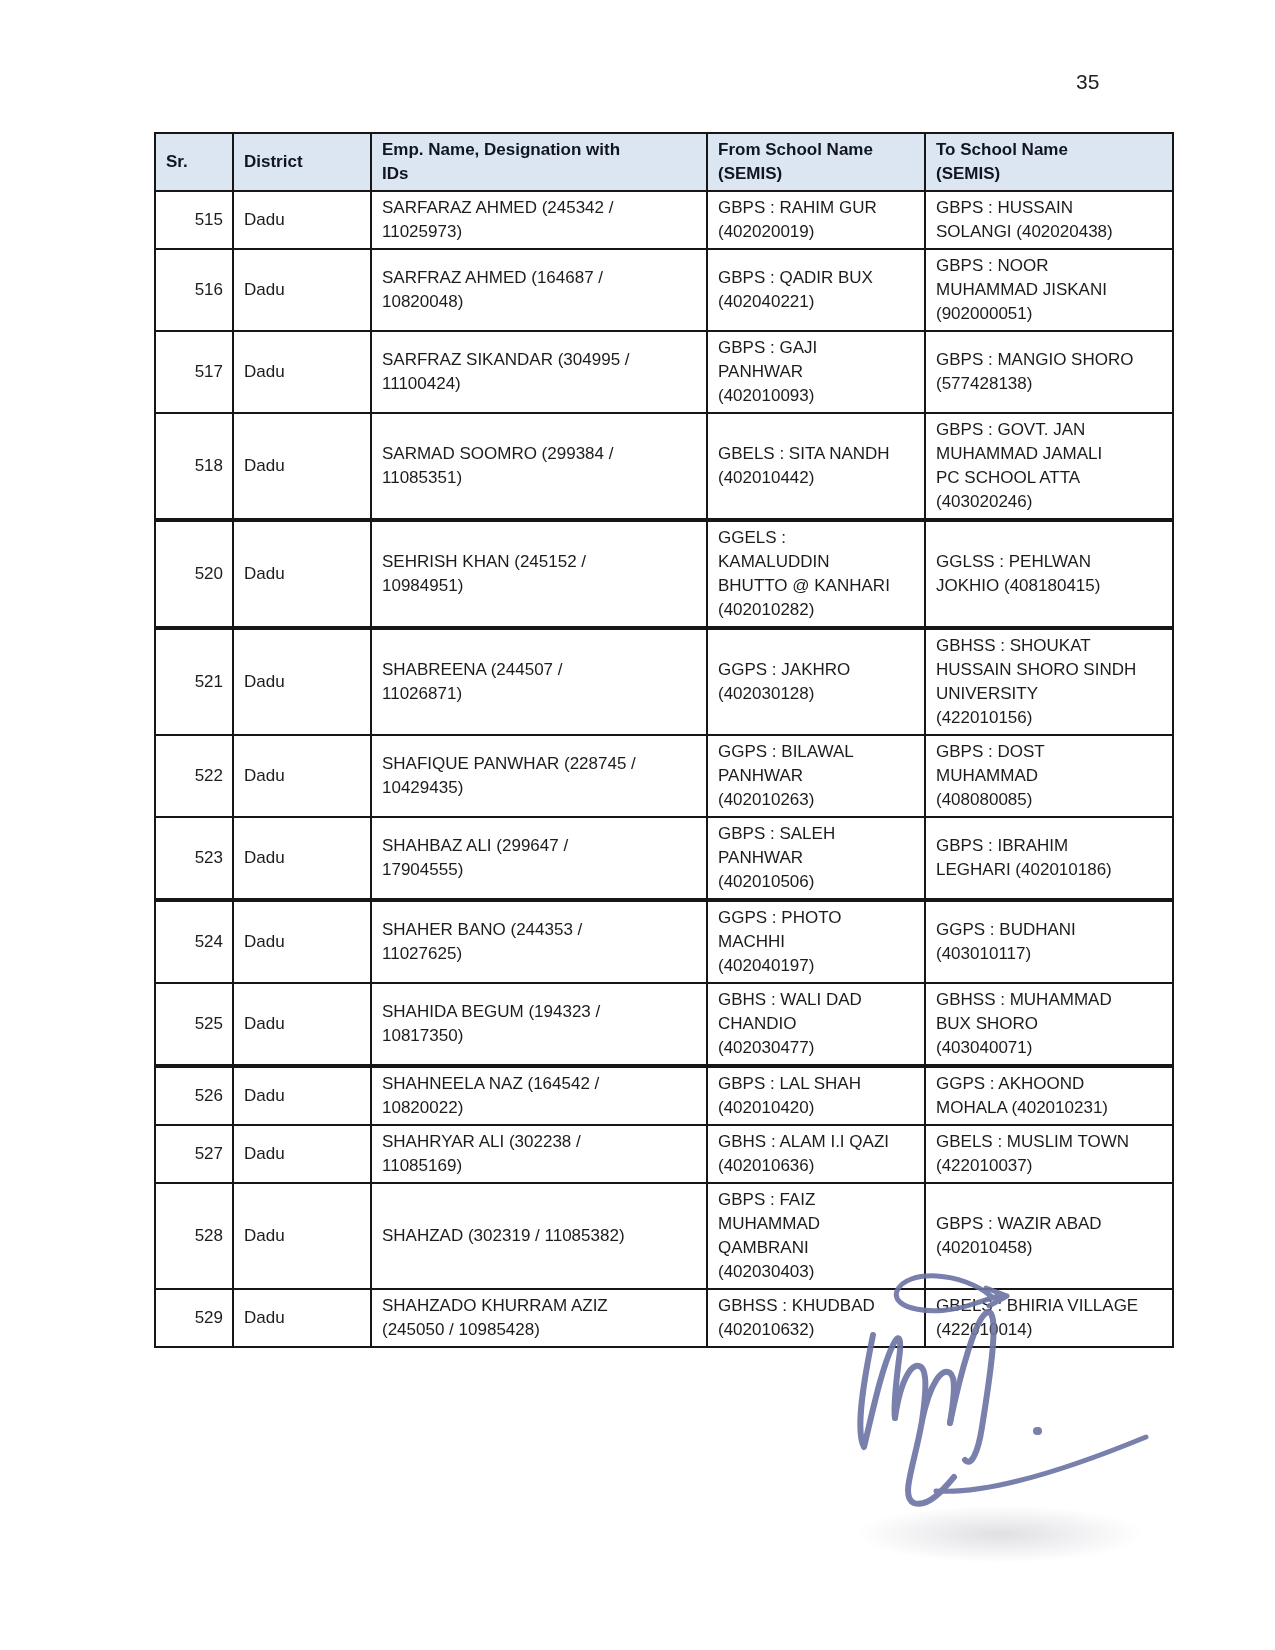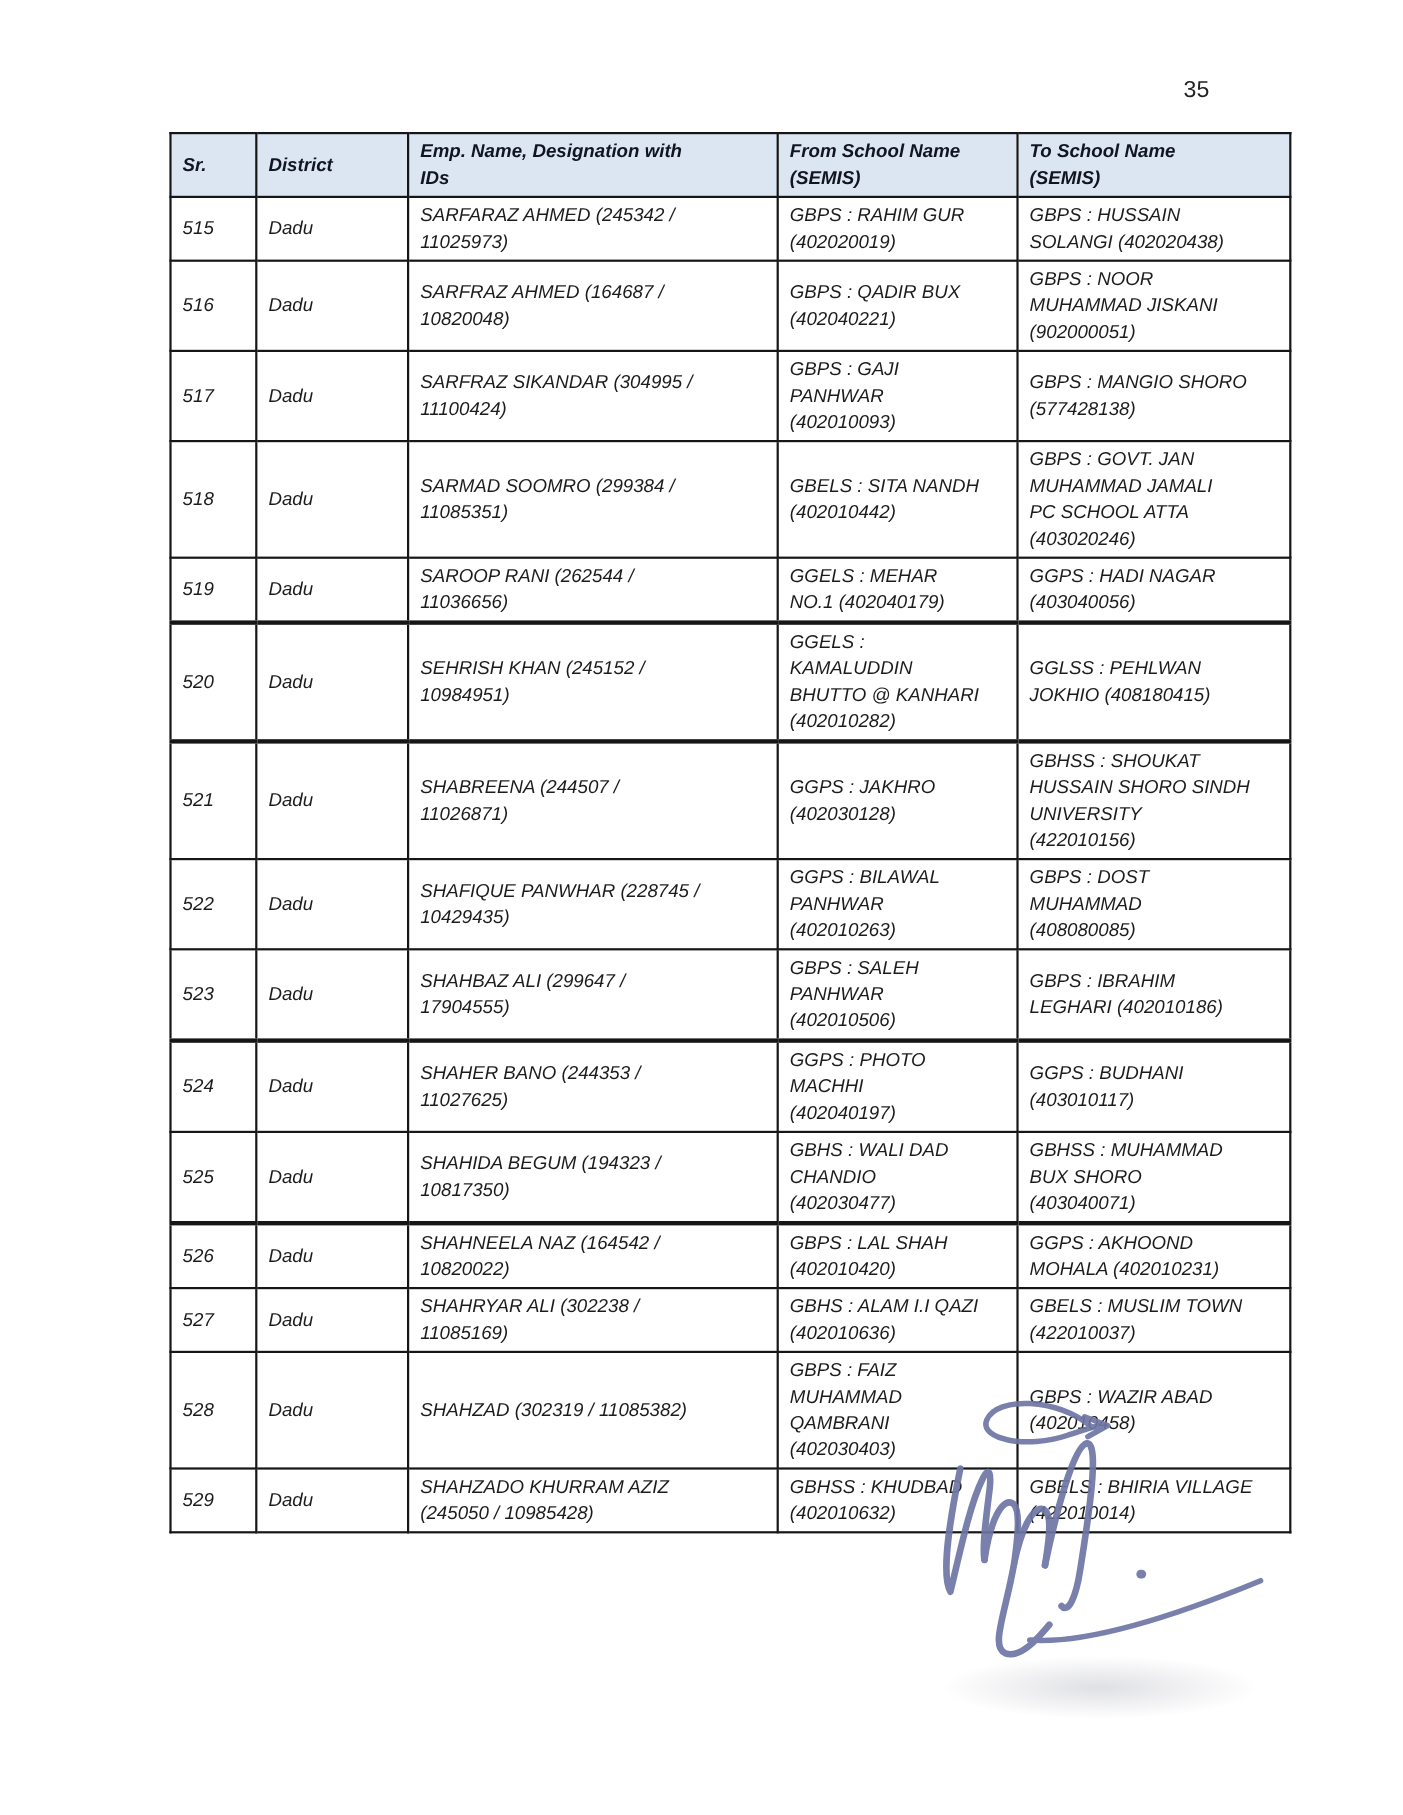--- a/index.html
+++ b/index.html
@@ -9,42 +9,41 @@
     background:#ffffff;
     overflow:hidden;
     font-family:"Liberation Sans","DejaVu Sans",sans-serif;
     color:#1c1c1c;
   }
   .page-number {
     position:absolute; top:70px; left:1076px;
     font-size:21px; color:#222;
   }
   table.transfer-table {
-    position:absolute; left:154px; top:120px;
+    position:absolute; left:154px; top:132px;
     width:1018px;
     border-collapse:collapse;
     table-layout:fixed;
-    font-style:italic;
   }
   .transfer-table th, .transfer-table td {
     border:2px solid #161616;
     padding:4px 10px;
     font-size:17px;
     line-height:24px;
     vertical-align:middle;
     white-space:pre-line;
     overflow:hidden;
   }
   .transfer-table th {
     background:#dbe6f2;
     text-align:left;
     font-weight:bold;
     color:#10151f;
   }
-  td.c-sr { text-align:left; padding-right:9px; }
+  td.c-sr { text-align:right; padding-right:9px; }
   tr.thick-top > td { border-top-width:4px; }
   svg.signature {
     position:absolute; left:840px; top:1255px;
     width:320px; height:260px;
     opacity:.92;
     pointer-events:none;
   }
   .scan-shadow {
     position:absolute; left:855px; top:1505px;
     width:290px; height:58px;
@@ -115,30 +114,20 @@
         <td class="c-sr">518</td>
         <td>Dadu</td>
         <td>SARMAD SOOMRO (299384 /
 11085351)</td>
         <td>GBELS : SITA NANDH
 (402010442)</td>
         <td>GBPS : GOVT. JAN
 MUHAMMAD JAMALI
 PC SCHOOL ATTA
 (403020246)</td>
-      </tr>
-      <tr>
-        <td class="c-sr">519</td>
-        <td>Dadu</td>
-        <td>SAROOP RANI (262544 /
-11036656)</td>
-        <td>GGELS : MEHAR
-NO.1 (402040179)</td>
-        <td>GGPS : HADI NAGAR
-(403040056)</td>
       </tr>
       <tr class="thick-top">
         <td class="c-sr">520</td>
         <td>Dadu</td>
         <td>SEHRISH KHAN (245152 /
 10984951)</td>
         <td>GGELS :
 KAMALUDDIN
 BHUTTO @ KANHARI
 (402010282)</td>

